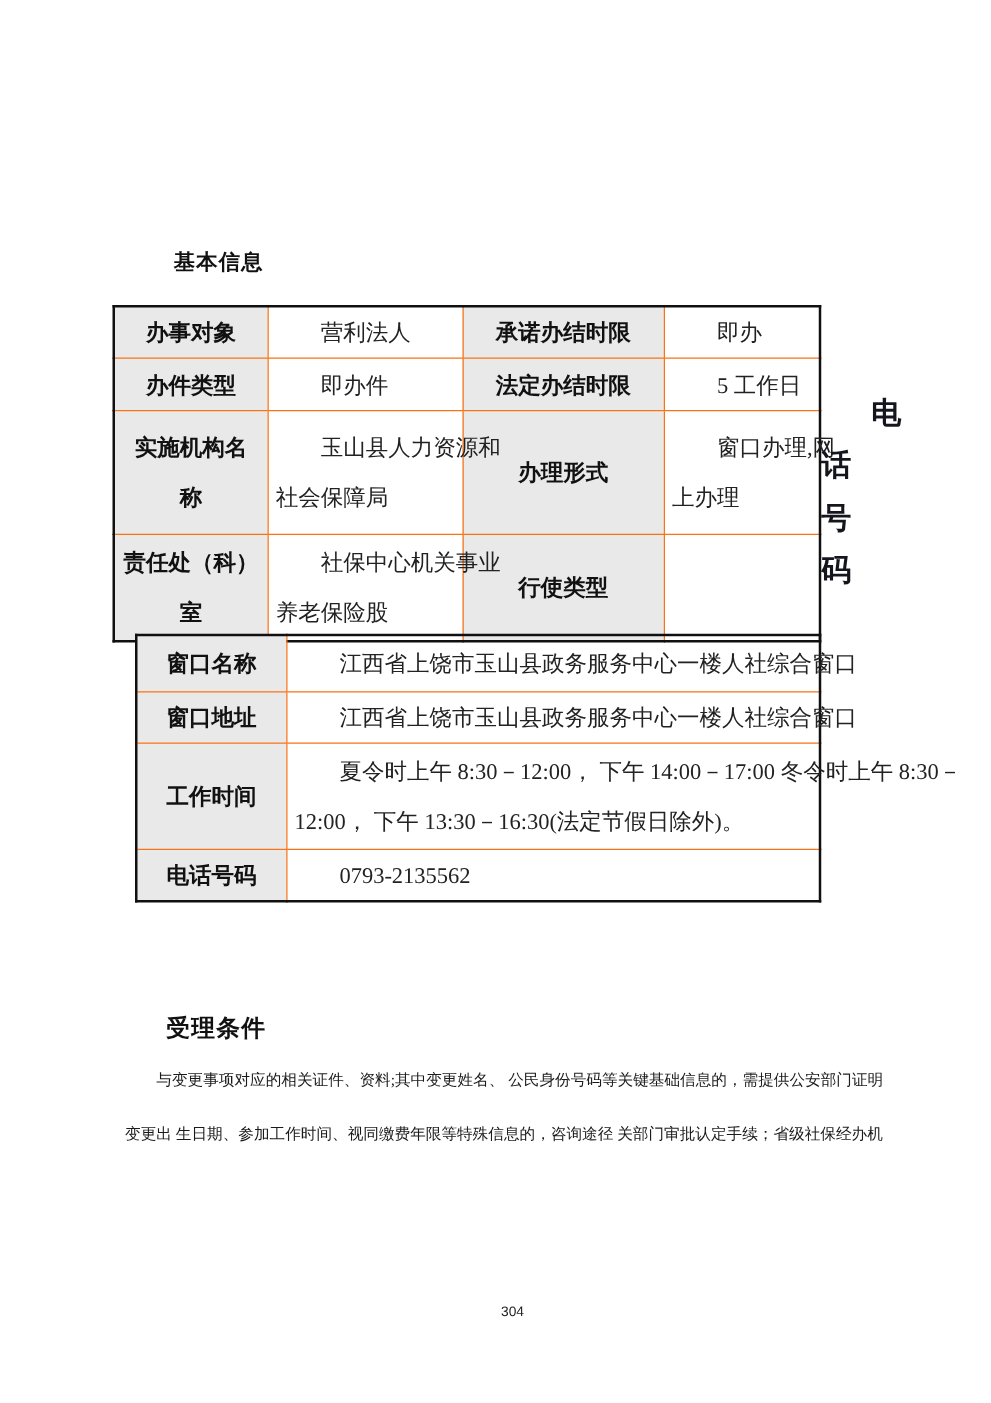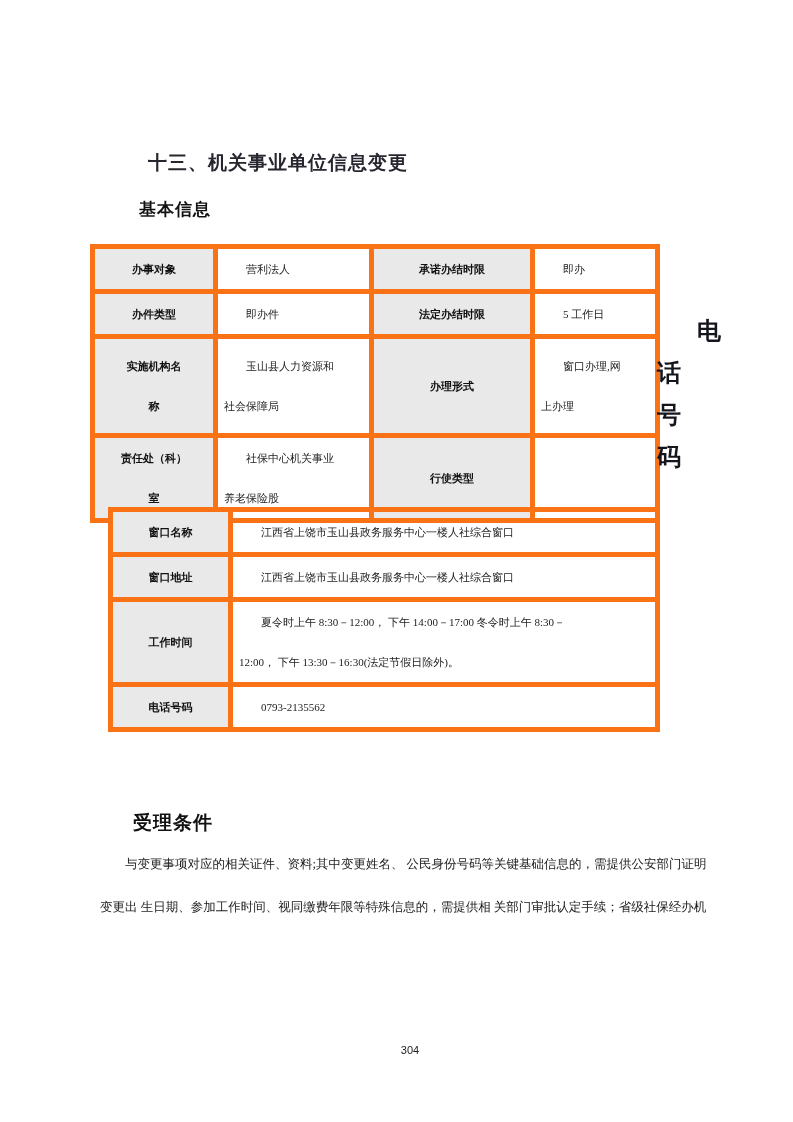--- a/index.html
+++ b/index.html
@@ -21,21 +21,21 @@
     position:absolute;
     font-family:"Liberation Sans", sans-serif;
     font-weight:bold;font-size:17px;color:#111111;
     margin:0;letter-spacing:1px;
   }
   .sec-basic{left:139px;top:198px;}
   .sec-cond{left:133px;top:810px;font-size:19px;}
   table{border-collapse:collapse;table-layout:fixed;position:absolute;}
   .t1{left:90px;top:244px;width:565px;border:2px solid #101010;}
   .t2{left:108px;top:507px;width:547px;border:2px solid #101010;}
-  td{border:5px solid #f97316;vertical-align:middle;padding:0;line-height:40px;font-size:11px;}
+  td{border:1px solid #f97316;vertical-align:middle;padding:0;line-height:40px;font-size:18px;}
   .t1 tr:nth-child(1){height:40px;}
   .t1 tr:nth-child(2){height:42px;}
   .t1 tr:nth-child(3){height:99px;}
   .t1 tr:nth-child(4){height:85px;}
   .t2 tr:nth-child(1){height:45px;}
   .t2 tr:nth-child(2){height:39px;}
   .t2 tr:nth-child(3){height:85px;}
   .t2 tr:nth-child(4){height:41px;}
   td.lbl{
     background:#e9e9e9;
@@ -65,21 +65,20 @@
     position:absolute;left:380px;top:1032px;width:60px;
     text-align:center;font-family:"Liberation Sans", sans-serif;
     font-size:11px;color:#222222;margin-top:12px;
   }
 </style>
 </head>
 <body>
 
 <div class="page">
 
-  <h1 class="doc-title">十三、机关事业单位信息变更</h1>
 
   <h2 class="sec-heading sec-basic">基本信息</h2>
 
   <table class="t1">
     <colgroup>
       <col style="width:123px">
         <col style="width:156px">
         <col style="width:161px">
         <col style="width:125px">
     </colgroup>
@@ -141,18 +140,18 @@
         <td class="lbl">电话号码</td>
         <td class="val">0793-2135562</td>
       </tr>
     </tbody>
   </table>
 
   <h2 class="sec-heading sec-cond">受理条件</h2>
 
   <div class="conditions">
     <div class="para-line first">与变更事项对应的相关证件、资料;其中变更姓名、 公民身份号码等关键基础信息的，需提供公安部门证明</div>
-    <div class="para-line">变更出 生日期、参加工作时间、视同缴费年限等特殊信息的，需提供相 关部门审批认定手续；省级社保经办机</div>
+    <div class="para-line">变更出 生日期、参加工作时间、视同缴费年限等特殊信息的，咨询途径 关部门审批认定手续；省级社保经办机</div>
   </div>
 
   <div class="page-number">304</div>
 
 </div>
 
 </body></html>

